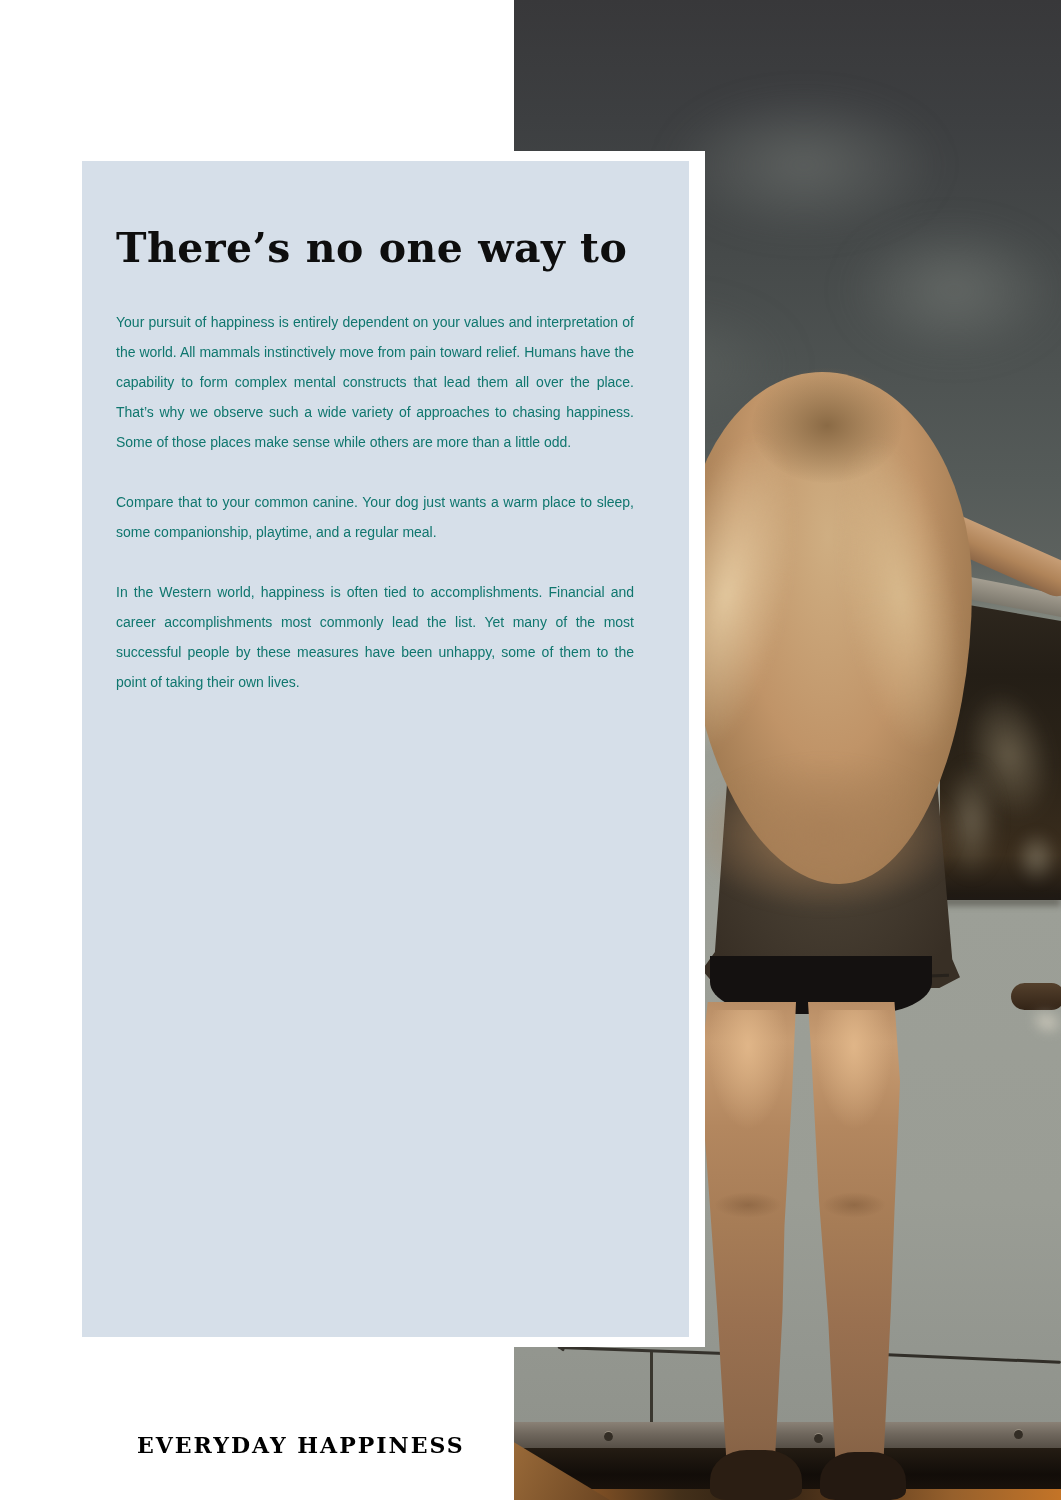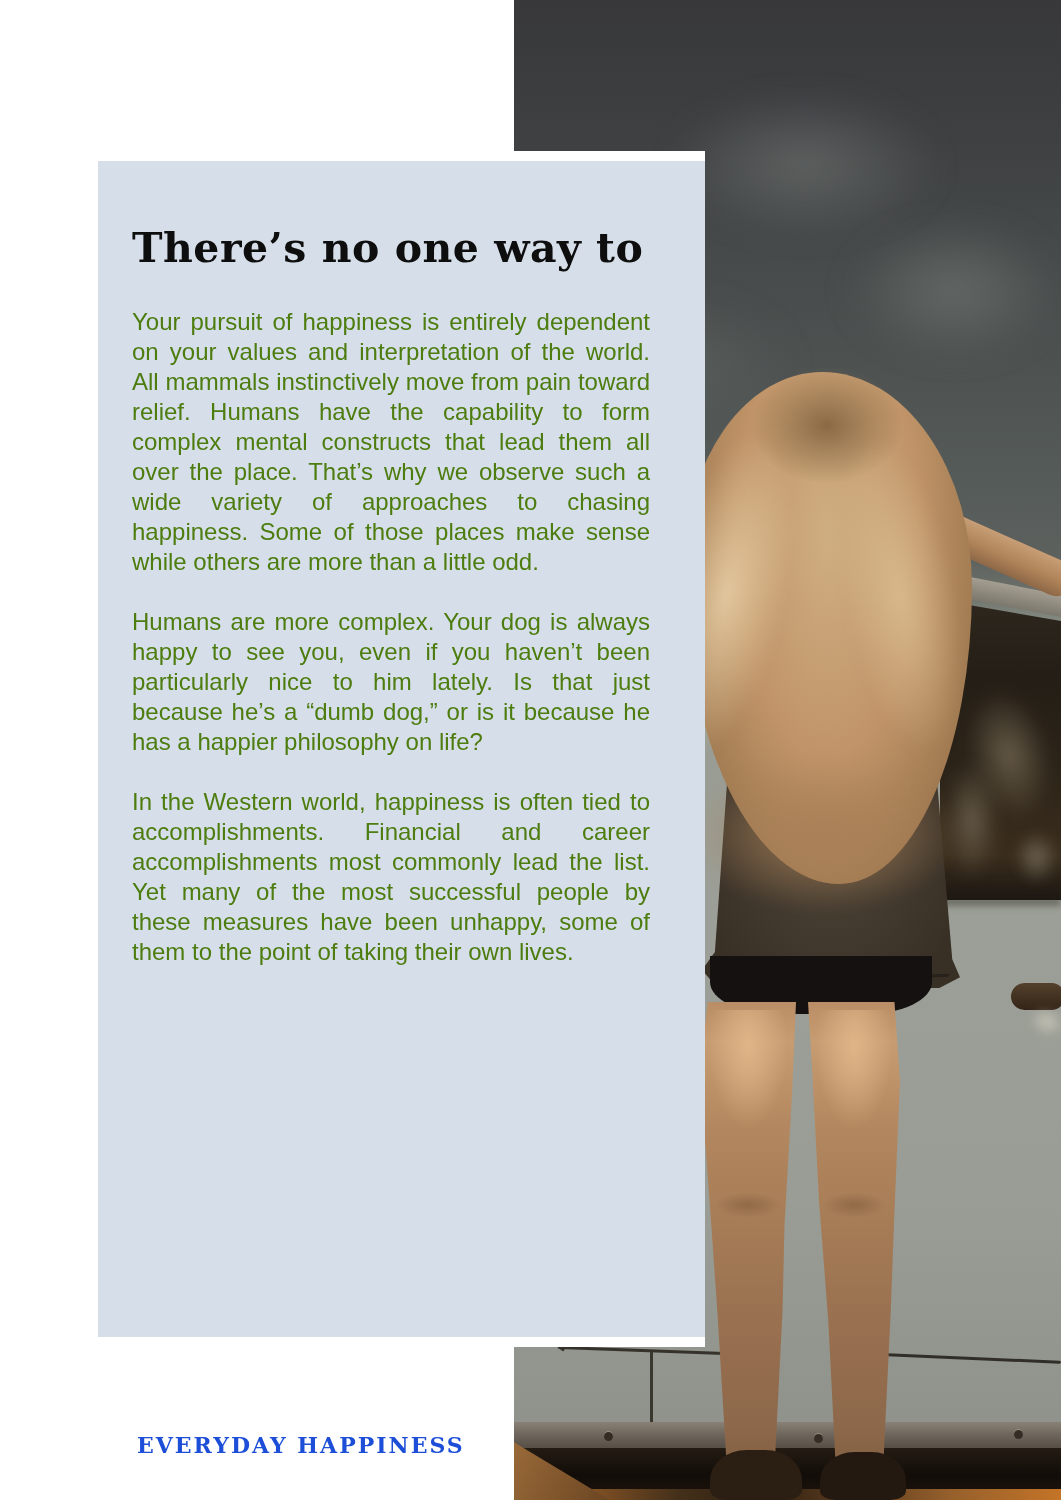--- a/index.html
+++ b/index.html
@@ -88,40 +88,40 @@
     clip-path:polygon(0 0,94% 0,100% 16%,94% 42%,90% 62%,80% 100%,32% 100%,22% 64%,12% 40%,4% 12%);}
   .shoe{background:#2b1e13;border-radius:40% 40% 18% 18%/60% 60% 20% 20%;}
   .shoe-left{left:196px;top:1450px;width:92px;height:50px;}
   .shoe-right{left:306px;top:1452px;width:86px;height:48px;background:#241911;}
   
   .panel-outer{
     position:absolute;left:78px;top:151px;width:627px;height:1196px;
     background:#ffffff;z-index:2;
   }
   .panel{
-    position:absolute;left:20px;top:10px;width:607px;height:1176px;
+    position:absolute;left:4px;top:10px;width:607px;height:1176px;
     background:#d6dfe9;box-sizing:border-box;
     padding:62px 55px 0 34px;overflow:hidden;
   }
   .panel h1{
     margin:0 0 34px 0;
     font-family:"DejaVu Serif",serif;font-weight:bold;
     font-size:41px;line-height:50px;letter-spacing:.5px;color:#0e0e0e;
   }
   .panel h1 .hline{display:block;}
   .panel p{
     margin:4px 0 30px 0;
-    font-size:24px;line-height:30px;color:#4d7c0f;
+    font-size:14px;line-height:30px;color:#0f766e;
     text-align:justify;
   }
   
   .brand{
     position:absolute;left:137px;top:1432px;z-index:2;
     font-family:"DejaVu Serif",serif;font-weight:bold;
-    font-size:22px;letter-spacing:2px;color:#1d4ed8;text-align:center;
+    font-size:22px;letter-spacing:2px;color:#000000;text-align:center;
   }
 </style>
 </head>
 <body>
 
 <div class="page">
 
   <div class="photo">
     <div class="abs cloud1"></div>
     <div class="abs cloud2"></div>
@@ -160,20 +160,20 @@
     <div class="abs shoe shoe-left"></div>
     <div class="abs shoe shoe-right"></div>
   </div>
 
   <div class="panel-outer">
     <div class="panel">
       <h1>
         <span class="hline">There’s no one way to</span>
       </h1>
       <p>Your pursuit of happiness is entirely dependent on your values and interpretation of the world. All mammals instinctively move from pain toward relief. Humans have the capability to form complex mental constructs that lead them all over the place. That’s why we observe such a wide variety of approaches to chasing happiness. Some of those places make sense while others are more than a little odd.</p>
-      <p>Humans are more complex. Your dog is always happy to see you, even if you haven’t been particularly nice to him lately. Is that just because he’s a “dumb dog,” or is it because he has a happier philosophy on life?</p>
+      <p>Compare that to your common canine. Your dog just wants a warm place to sleep, some companionship, playtime, and a regular meal.</p>
       <p>In the Western world, happiness is often tied to accomplishments. Financial and career accomplishments most commonly lead the list. Yet many of the most successful people by these measures have been unhappy, some of them to the point of taking their own lives.</p>
     </div>
   </div>
 
   <div class="brand">EVERYDAY HAPPINESS</div>
 
 </div>
 
 </body></html>

